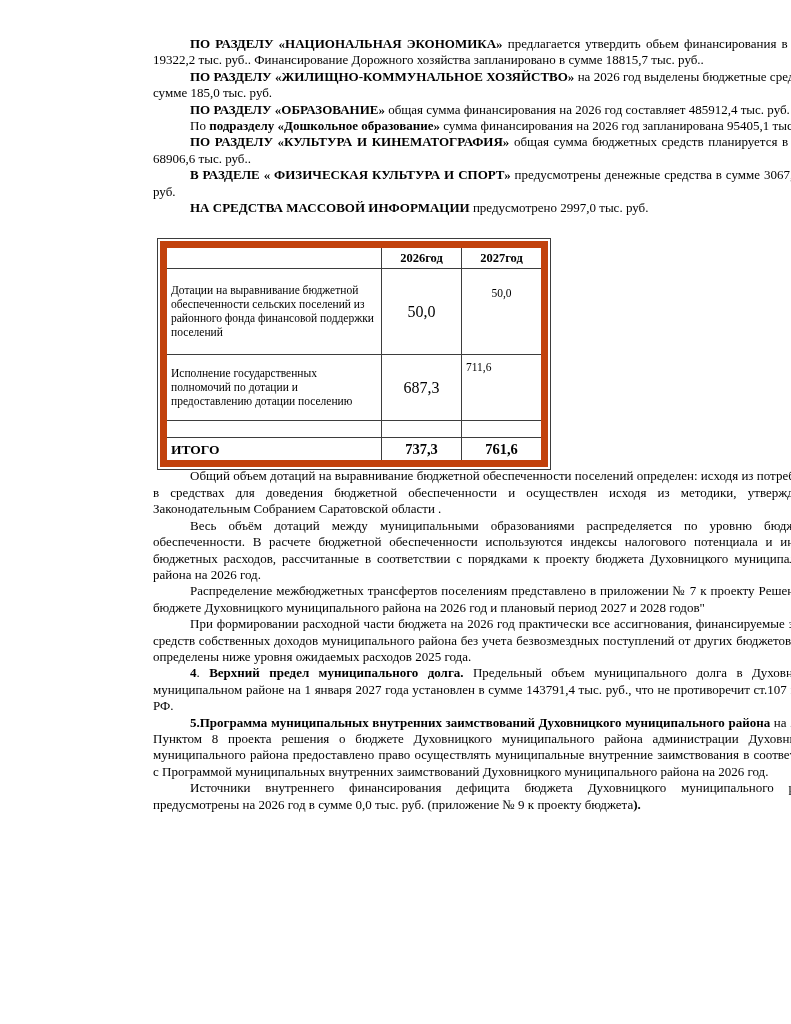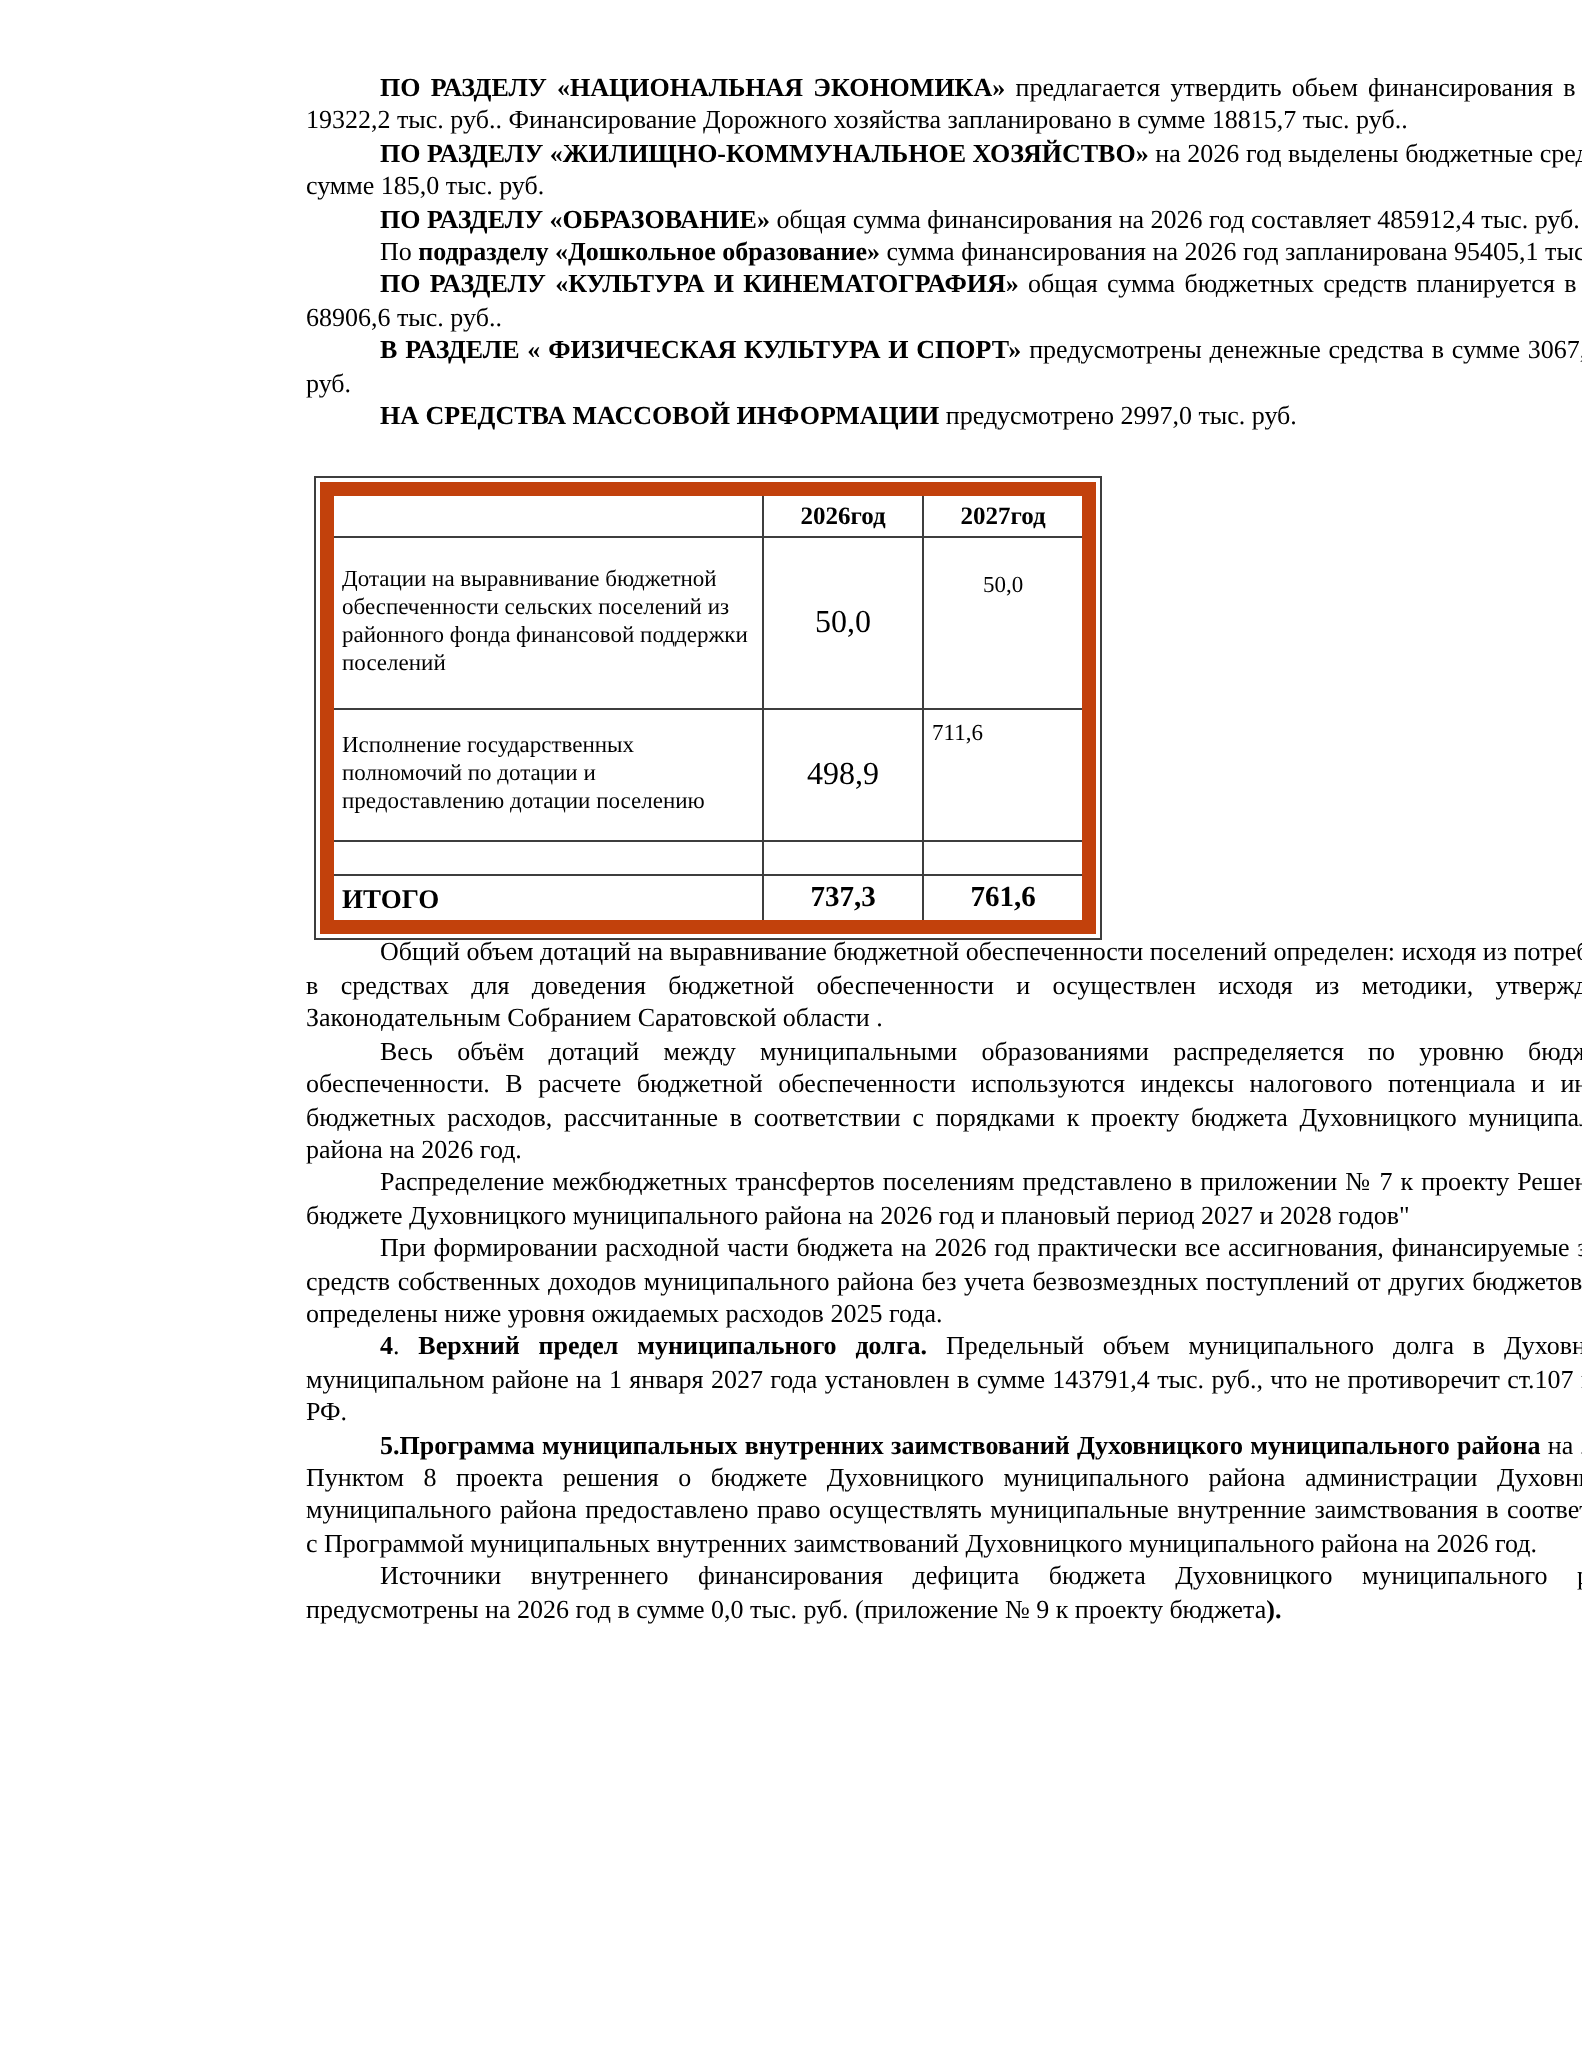--- a/index.html
+++ b/index.html
@@ -88,21 +88,21 @@
           <td>2026год</td>
           <td>2027год</td>
         </tr>
         <tr class="r1">
           <td class="lbl">Дотации на выравнивание бюджетной обеспеченности сельских поселений  из районного фонда финансовой поддержки поселений</td>
           <td class="val-big">50,0</td>
           <td class="val-sm">50,0</td>
         </tr>
         <tr class="r2">
           <td class="lbl">Исполнение государственных полномочий по дотации и предоставлению дотации поселению</td>
-          <td class="val-big">498,9</td>
+          <td class="val-big">687,3</td>
           <td class="val-sm">711,6</td>
         </tr>
         <tr class="empty">
           <td class="lbl"></td>
           <td></td>
           <td></td>
         </tr>
         <tr class="total">
           <td class="lbl">ИТОГО</td>
           <td class="val">737,3</td>

